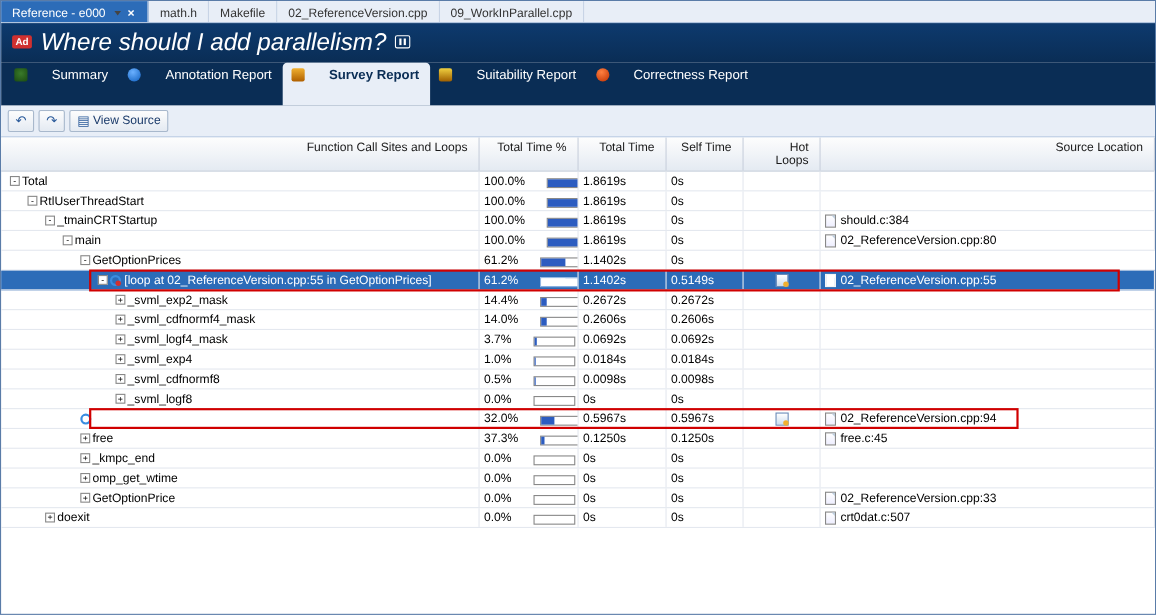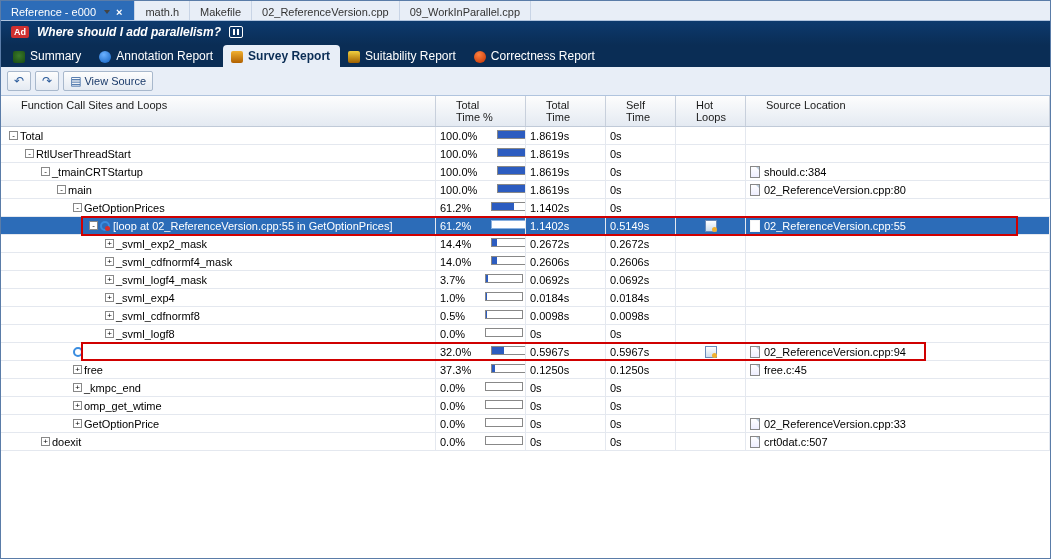--- a/index.html
+++ b/index.html
@@ -58,22 +58,22 @@
   }
   .ad-icon {
     background: #d03030;
     color: #fff;
     font-size: 9px;
     font-weight: bold;
     padding: 1px 3px;
     border-radius: 2px;
   }
   .title-text {
-    font-size: 12px;
-    font-weight: bold;
+    font-size: 22px;
+    font-weight: normal;
     font-style: italic;
   }
   .title-pause-icon {
     width: 14px; height: 12px;
     border: 1px solid #fff;
     display: inline-flex;
     align-items: center;
     justify-content: center;
     gap: 2px;
     border-radius: 2px;
@@ -85,24 +85,24 @@
 
   
   .report-tabs {
     background: #0a2d55;
     display: flex;
     padding: 0 4px;
     gap: 0;
   }
   .report-tab {
     color: #fff;
-    padding: 4px 10px 4px 8px;
-    display: flex;
-    align-items: flex-end;
-    gap: 5px;
+    padding: 4px 10px 21px 8px;
+    display: flex;
+    align-items: center;
+    gap: 22px;
     font-size: 12px;
     cursor: pointer;
     border-top-left-radius: 4px;
     border-top-right-radius: 4px;
   }
   .report-tab.active {
     background: #e8eef7;
     color: #0a2d55;
     font-weight: bold;
   }
@@ -140,21 +140,22 @@
   
   .table-header {
     display: flex;
     background: linear-gradient(#fdfdfd,#e4eaf2);
     border-bottom: 1px solid #c0cad8;
     font-size: 11px;
     color: #1a1a1a;
   }
   .table-header > div {
     border-right: 1px solid #c8d0dc;
-    padding: 3px 20px;
+    padding: 3px 10px;
+    text-align: right;
   }
 
   
   .col-func   { width: 435px; }
   .col-pct    { width:  90px; }
   .col-total  { width:  80px; }
   .col-self   { width:  70px; }
   .col-hot    { width:  70px; }
   .col-src    { flex: 1; }
 
@@ -208,21 +209,21 @@
   .loop-ring.sub::after{
     content:"";
     position:absolute;
     right:-2px; bottom:-2px;
     width:5px; height:5px;
     background:#d03030;
     border-radius:50%;
   }
 
   
-  .pct-cell { display:flex; align-items:flex-start; gap:20px; }
+  .pct-cell { display:flex; align-items:flex-end; gap:20px; }
   .bar-track {
     width: 38px; height: 9px;
     border: 1px solid #888;
     background: #fff;
     position: relative;
   }
   .bar-fill {
     height: 100%;
     background: #2c5cc0;
   }

